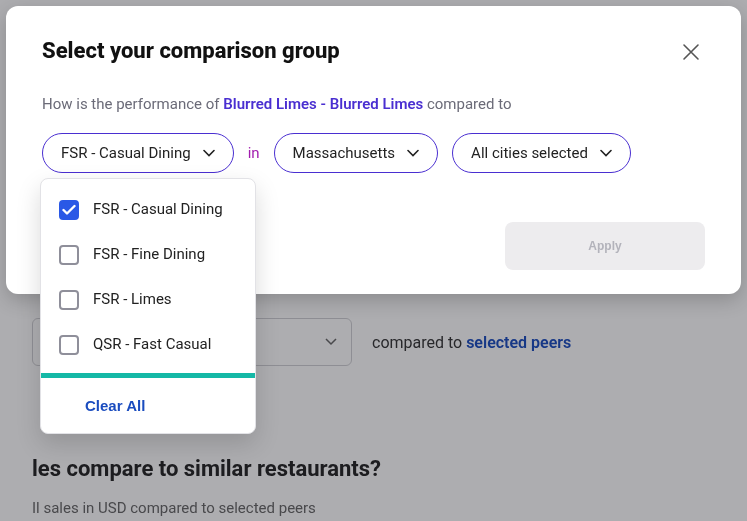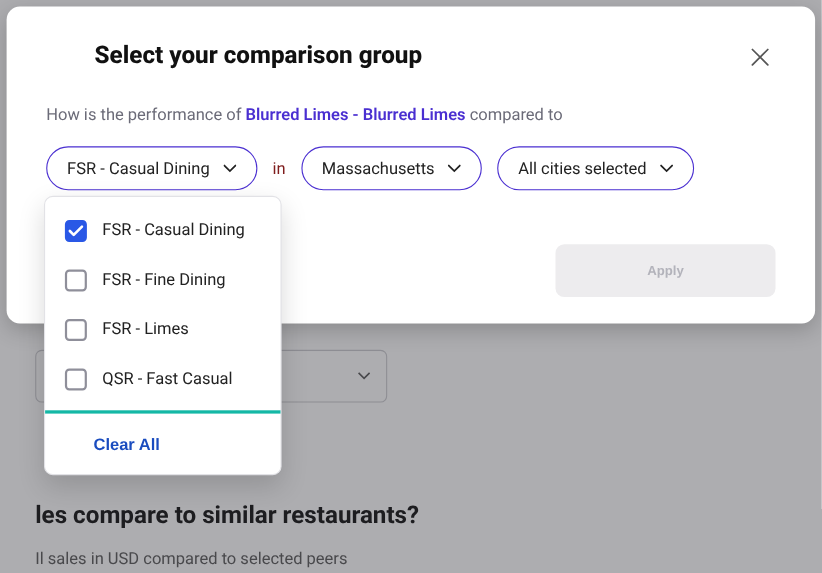--- a/index.html
+++ b/index.html
@@ -73,21 +73,20 @@
       background: #fff;
       border-radius: 12px;
       box-shadow: 0 6px 20px rgba(0,0,0,0.2);
       padding: 32px 36px 36px 36px;
       height: 288px;
     }
     .modal-header {
       display: flex;
       justify-content: space-between;
       align-items: flex-start;
-      margin-left: 44px;
     }
     .modal-title {
       font-size: 22px;
       font-weight: 800;
       color: #111;
     }
     .close-btn {
       background: none;
       border: none;
       cursor: pointer;
@@ -117,21 +116,21 @@
       border-radius: 999px;
       padding: 10px 18px;
       background: #fff;
       cursor: pointer;
       font-size: 15px;
       color: #222;
     }
     .pill svg { color: #333; }
     .in-text {
       font-size: 15px;
-      color: #7f1d1d;
+      color: #a21caf;
     }
     .actions {
       position: absolute;
       right: 36px;
       bottom: 24px;
     }
     .apply-btn {
       width: 200px;
       height: 48px;
       background: #edecee;
@@ -175,21 +174,21 @@
     .chk.checked {
       background: #2a58e6;
       border-color: #2a58e6;
     }
     .opt-label {
       font-size: 15px;
       color: #222;
       line-height: 1.35;
     }
     .clear-row {
-      border-top: 3px solid #14b8a6;
+      border-top: 5px solid #14b8a6;
       padding: 18px;
       margin-top: 6px;
     }
     .clear-btn {
       color: #1a4cbf;
       font-weight: 700;
       font-size: 15px;
       cursor: pointer;
       background: none;
       border: none;
@@ -200,20 +199,23 @@
 <body>
 
 <div class="backdrop">
   <div class="bg-content">
     <div class="bg-toolbar">
       <div class="bg-select">
         <svg width="12" height="8" viewBox="0 0 12 8">
             <path d="M1 1l5 5 5-5" stroke="#666" stroke-width="1.5" fill="none"></path>
           </svg>
       </div>
+      <div class="bg-comp">
+        <span>compared to </span><strong>selected peers</strong>
+      </div>
     </div>
     <div class="bg-heading">les compare to similar restaurants?</div>
     <div class="bg-sub">Il sales in USD compared to selected peers</div>
   </div>
 </div>
 
 <div class="overlay"></div>
 
 <div class="modal">
   <div class="modal-header">

